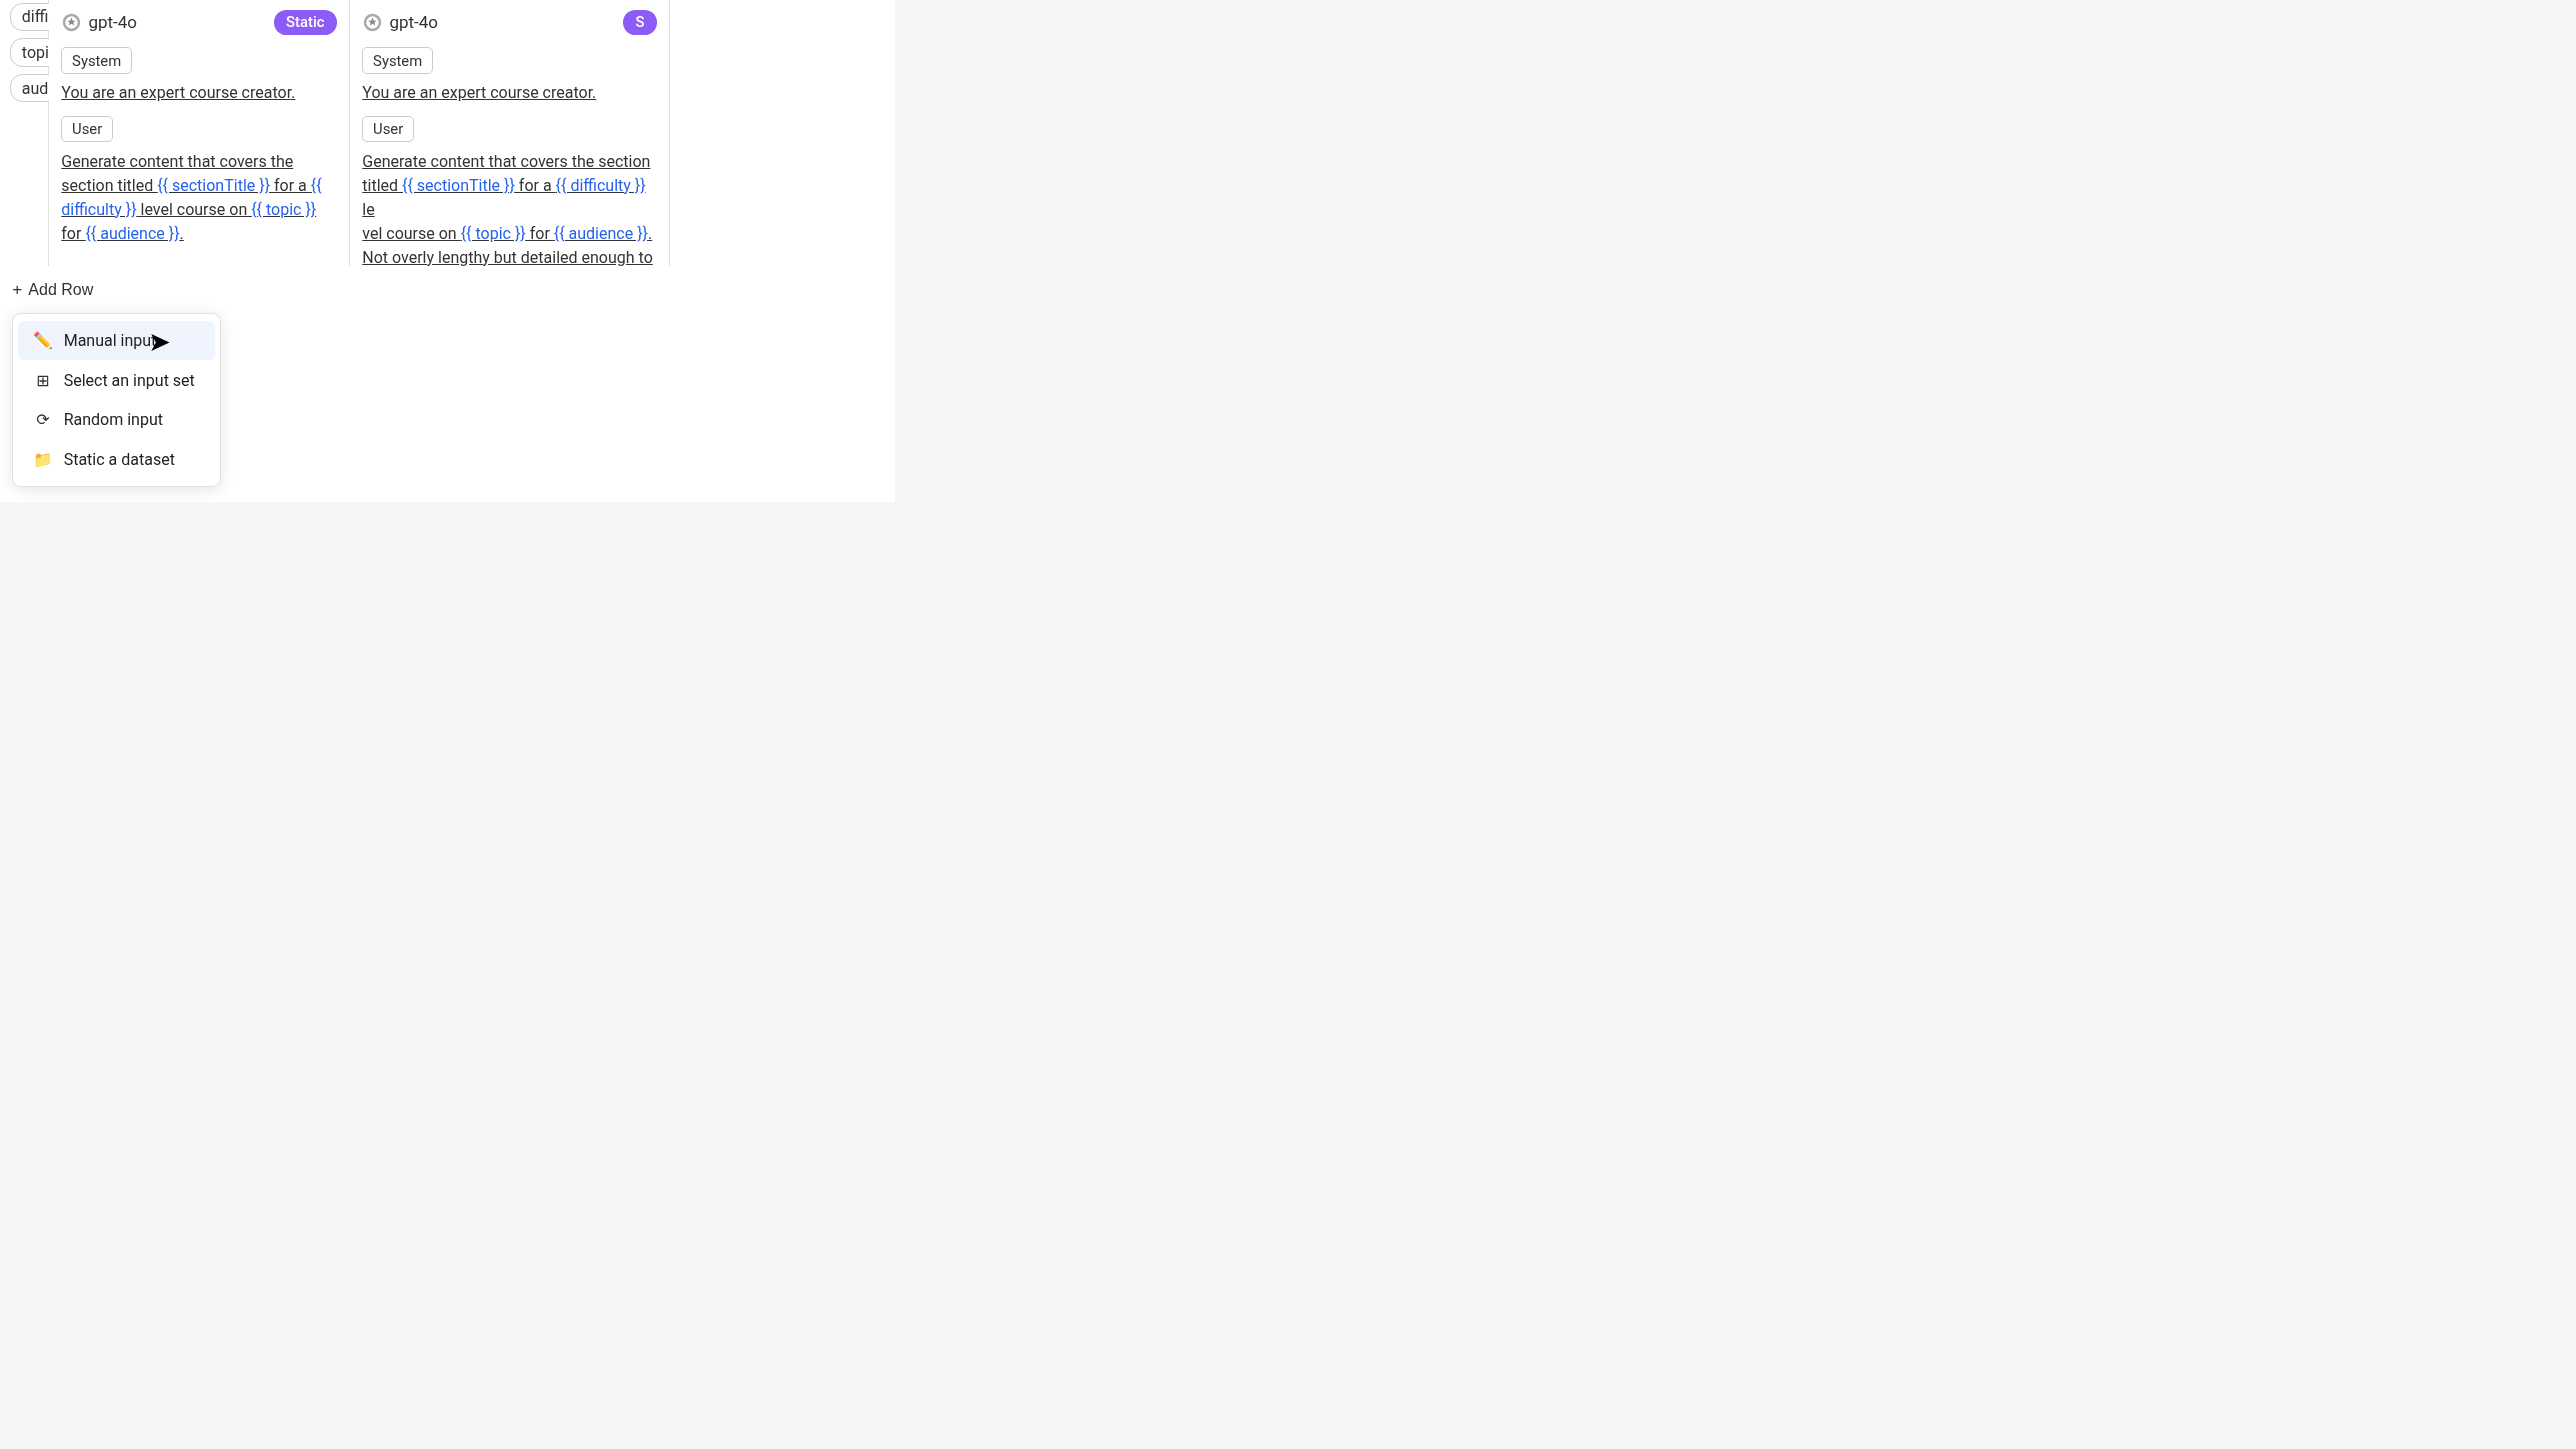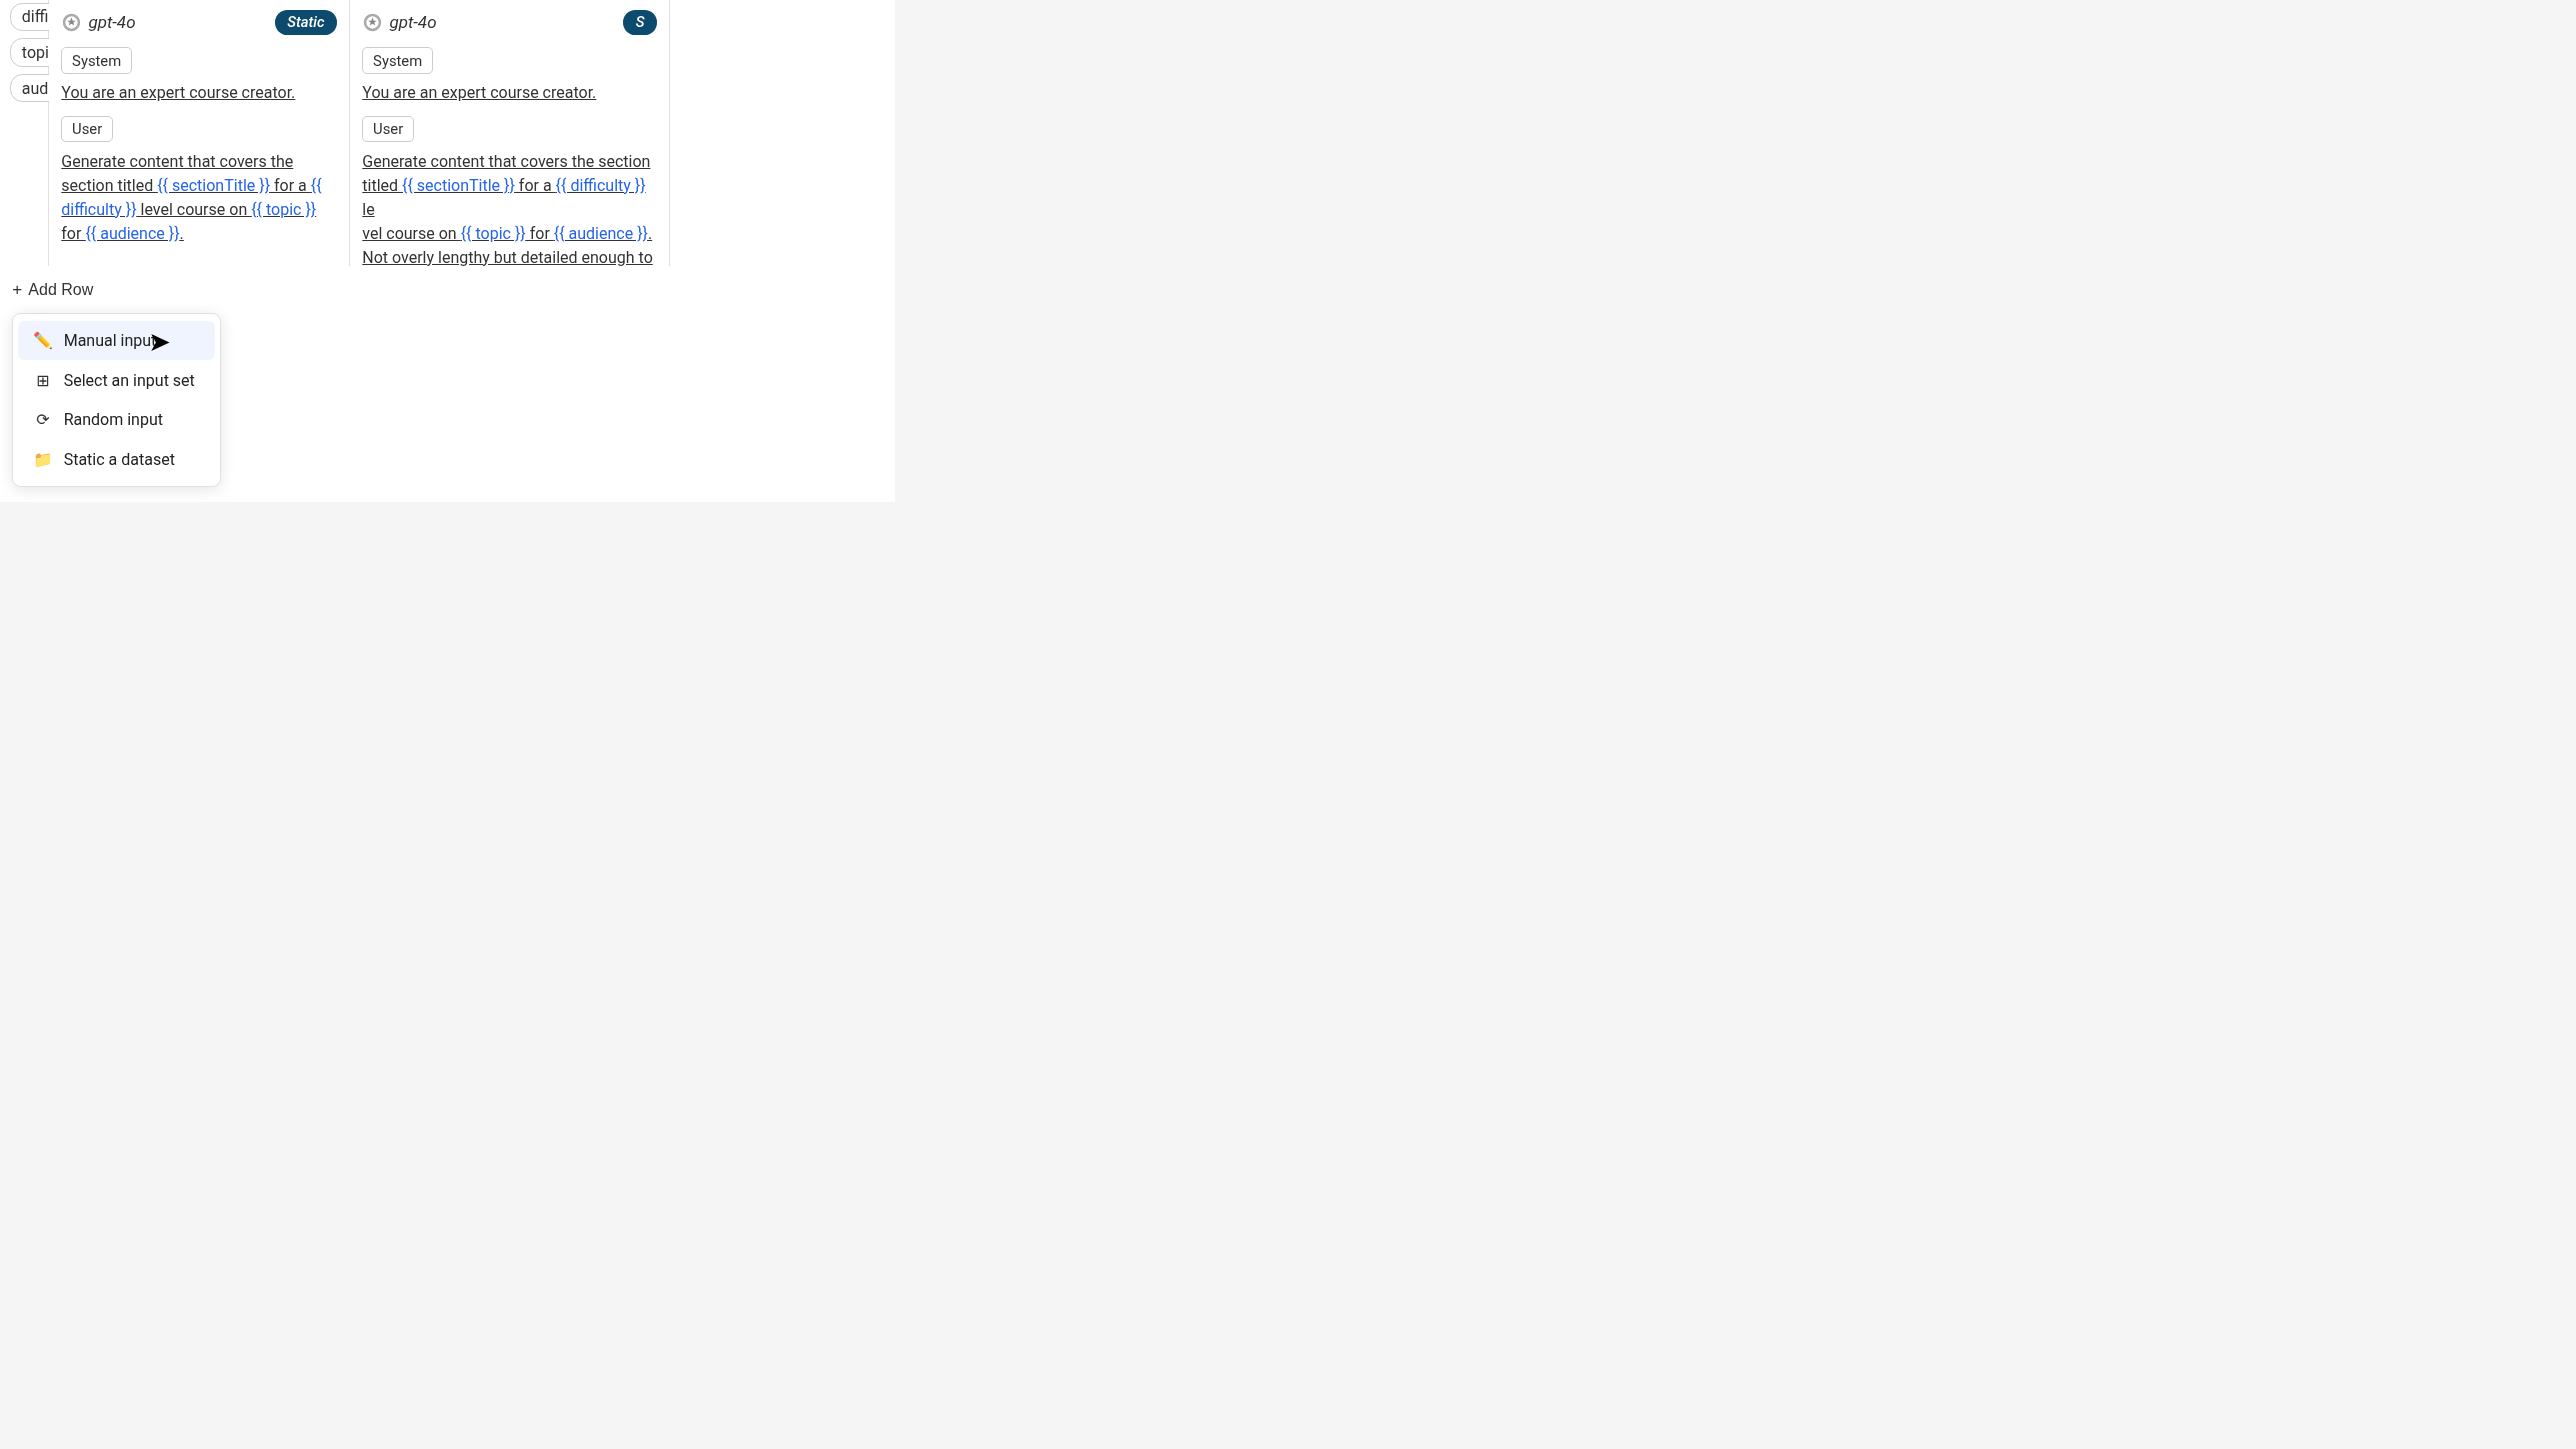--- a/index.html
+++ b/index.html
@@ -65,33 +65,32 @@
 
     .model-cell {
       padding: 9.8px 12.3px;
     }
 
     .model-header {
       display: flex;
       align-items: center;
       justify-content: space-between;
       margin-bottom: 12.3px;
-      font-style: italic;
     }
 
     .model-name {
       display: flex;
       align-items: center;
       gap: 6.1px;
       font-size: 17px;
       color: #333;
     }
 
     .static-badge {
-      background: #0c4a6e;
+      background: #8b5cf6;
       color: #fff;
       border-radius: 12.3px;
       padding: 3.7px 12.3px;
       font-size: 14.8px;
       font-weight: 500;
     }
 
     .role-tag {
       display: inline-flex;
       border: 0.9px solid #ccc;

